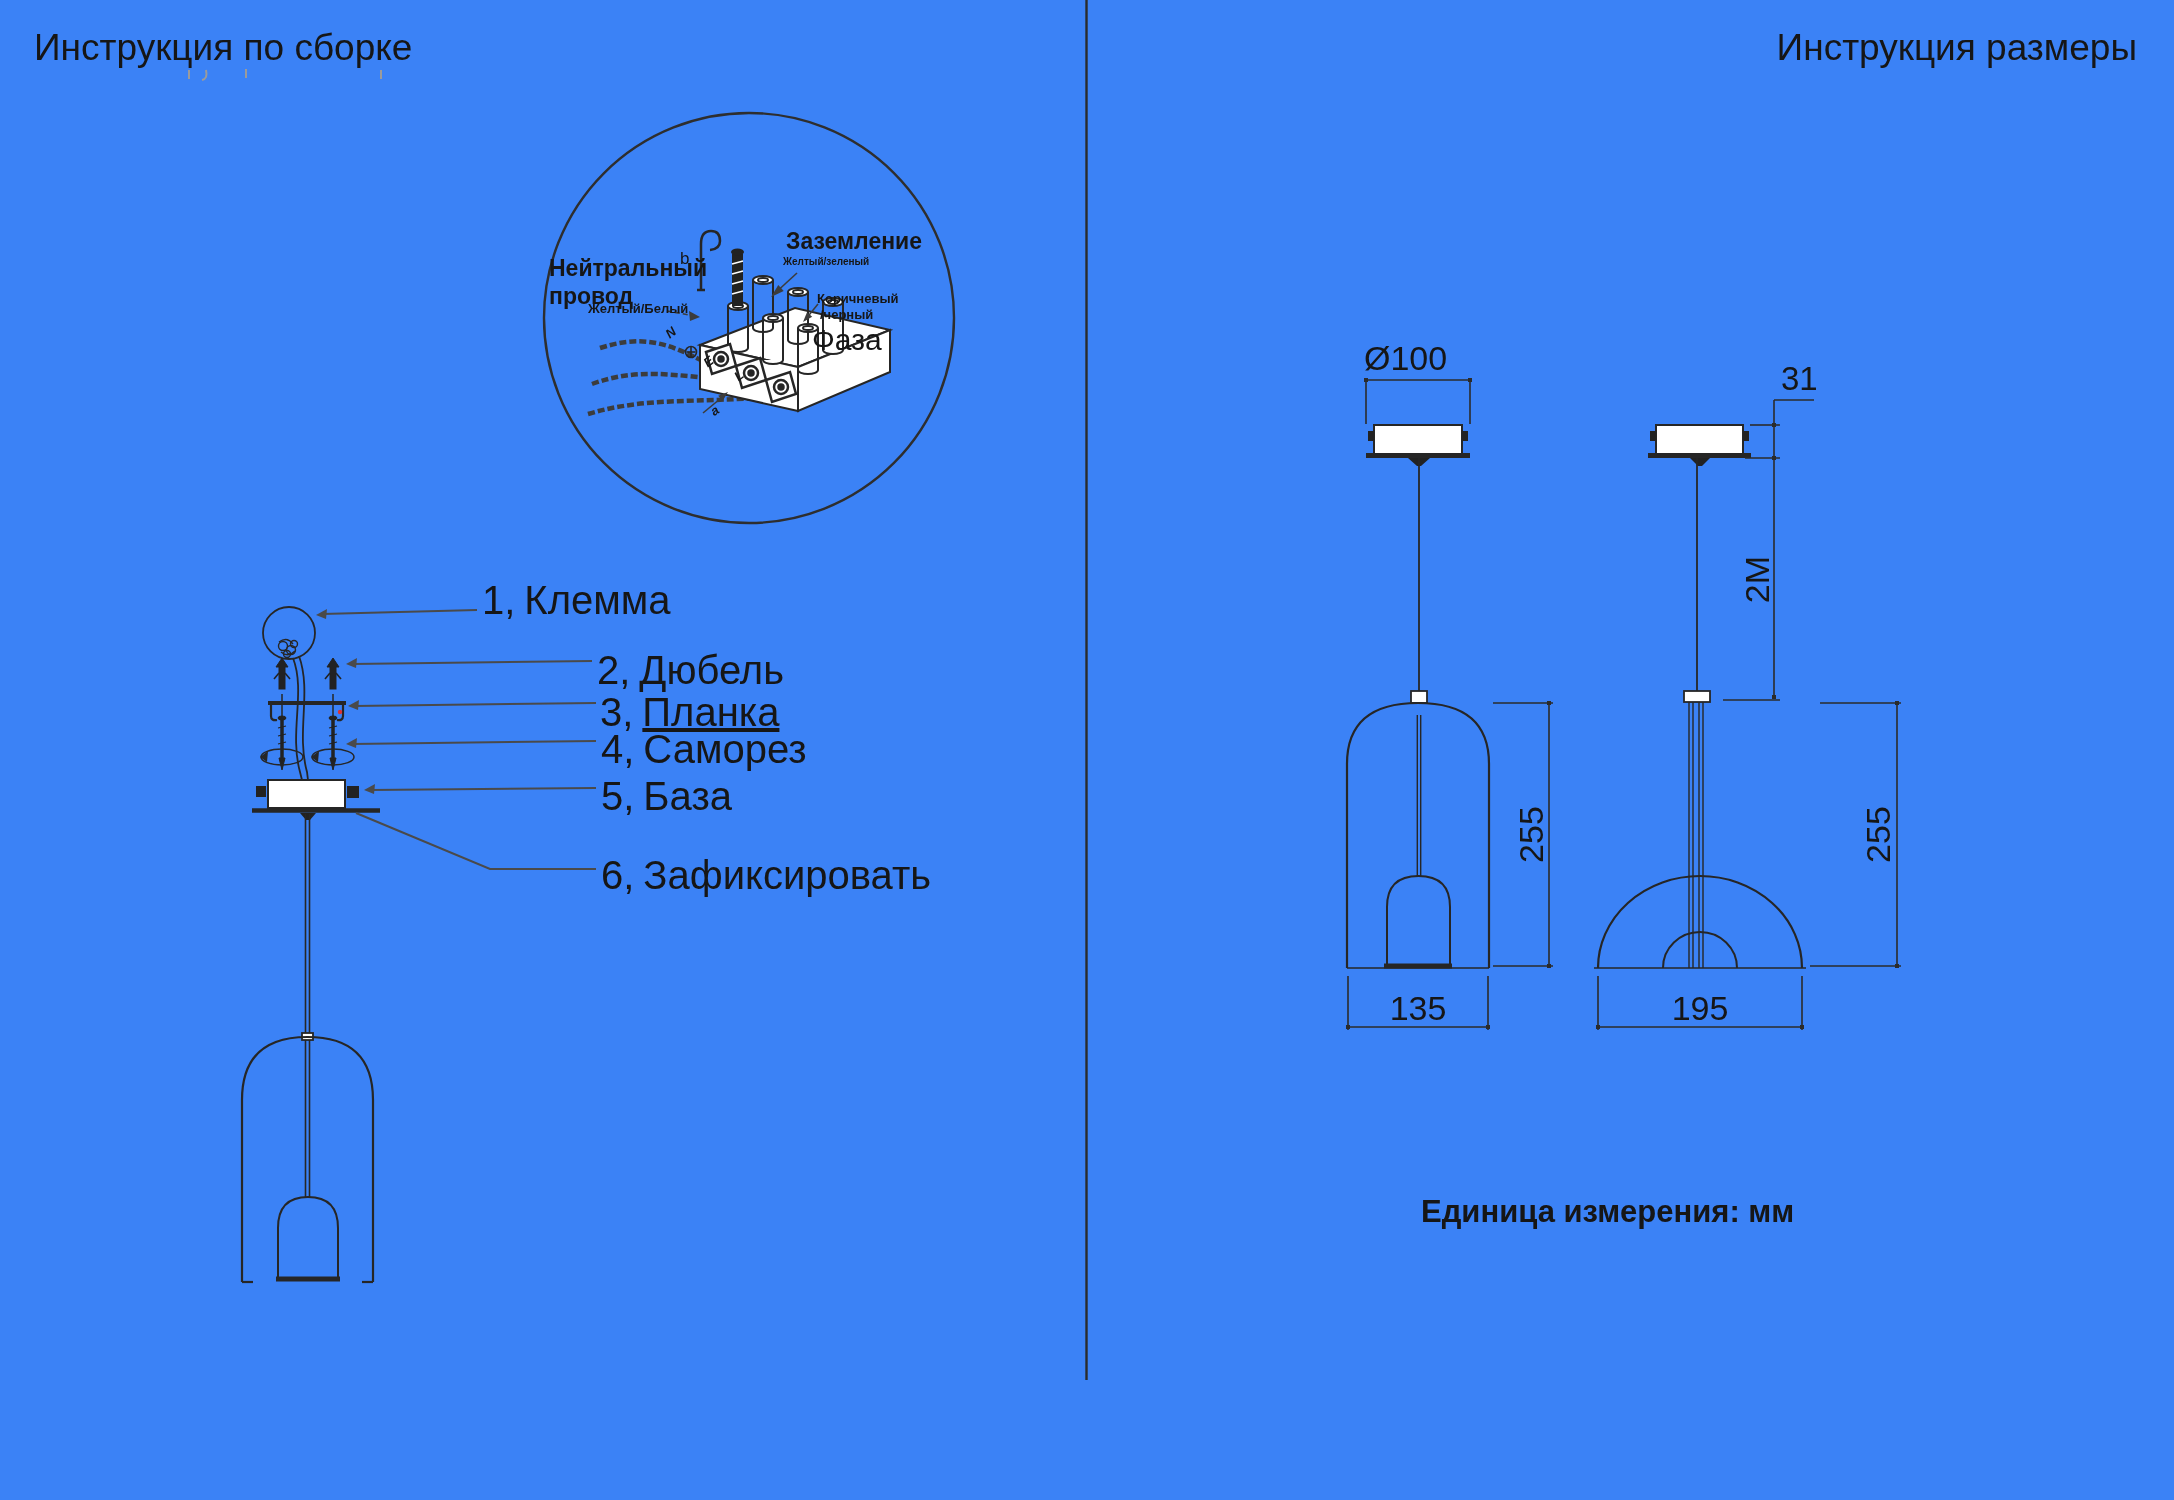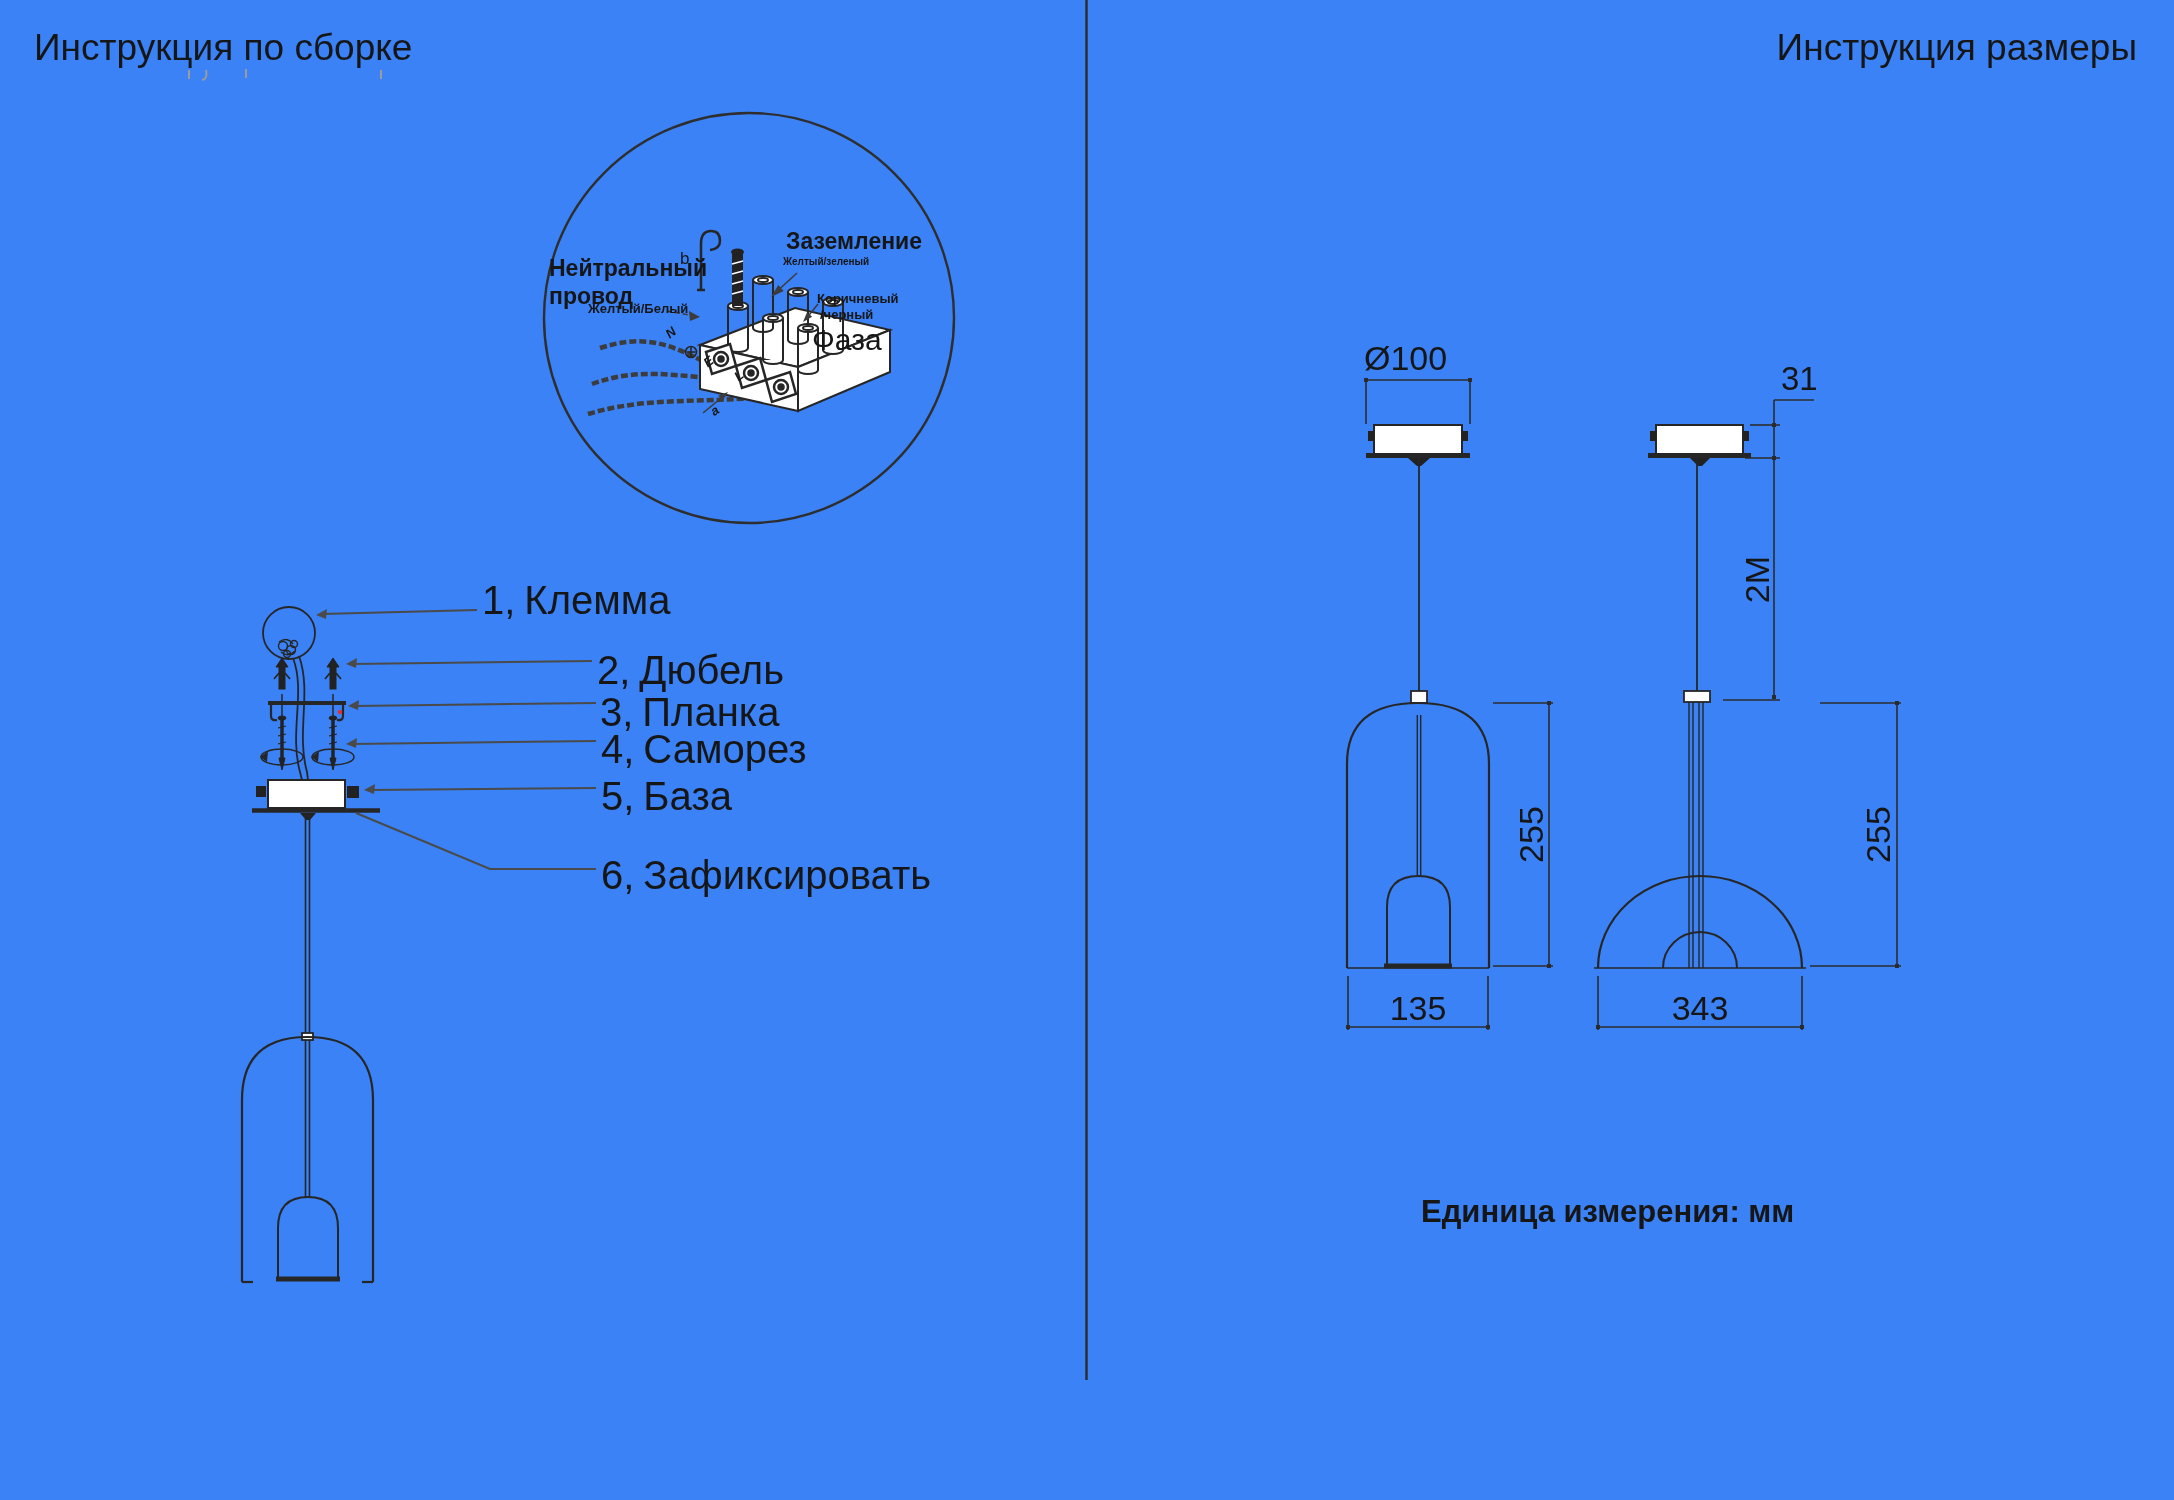--- a/index.html
+++ b/index.html
@@ -333,36 +333,36 @@
   <span class="mark" style="left:704px;top:354px;transform:rotate(-38deg);">E</span>
   <span class="mark" style="left:735px;top:368px;transform:rotate(-38deg);">L</span>
   <span class="mark" style="left:711px;top:403px;transform:rotate(-35deg);">a</span>
 
   <div class="step" style="left:482px;top:578px;">
     <span class="sep">1,</span><span>Клемма</span>
   </div>
   <div class="step" style="left:597px;top:648px;">
     <span class="sep">2,</span><span>Дюбель</span>
   </div>
-  <div class="step" style="left:600px;top:690px;">
+  <div class="step" style="left:600px;top:690px;text-decoration:underline;">
     <span class="sep">3,</span><span>Планка</span>
   </div>
   <div class="step" style="left:601px;top:727px;">
     <span class="sep">4,</span><span>Саморез</span>
   </div>
   <div class="step" style="left:601px;top:774px;">
     <span class="sep">5,</span><span>База</span>
   </div>
   <div class="step" style="left:601px;top:853px;">
     <span class="sep">6,</span><span>Зафиксировать</span>
   </div>
 
   <span class="t" style="left:1364px;top:340px;font-size:34px;">Ø100</span>
   <span class="t" style="left:1781px;top:361px;font-size:33px;">31</span>
   <span class="vdim" style="left:1687px;top:560px;font-size:34px;">2M</span>
   <span class="vdim" style="left:1461px;top:815px;font-size:34px;">255</span>
   <span class="vdim" style="left:1808px;top:815px;font-size:34px;">255</span>
   <span class="t ctr" style="left:1358px;top:990px;width:120px;font-size:34px;">135</span>
-  <span class="t ctr" style="left:1640px;top:990px;width:120px;font-size:34px;">343</span>
+  <span class="t ctr" style="left:1640px;top:990px;width:120px;font-size:34px;">195</span>
 
   <span class="t w600" style="left:1421px;top:1195px;font-size:31px;">Единица измерения: мм</span>
 
 </div>
 
 </body></html>

